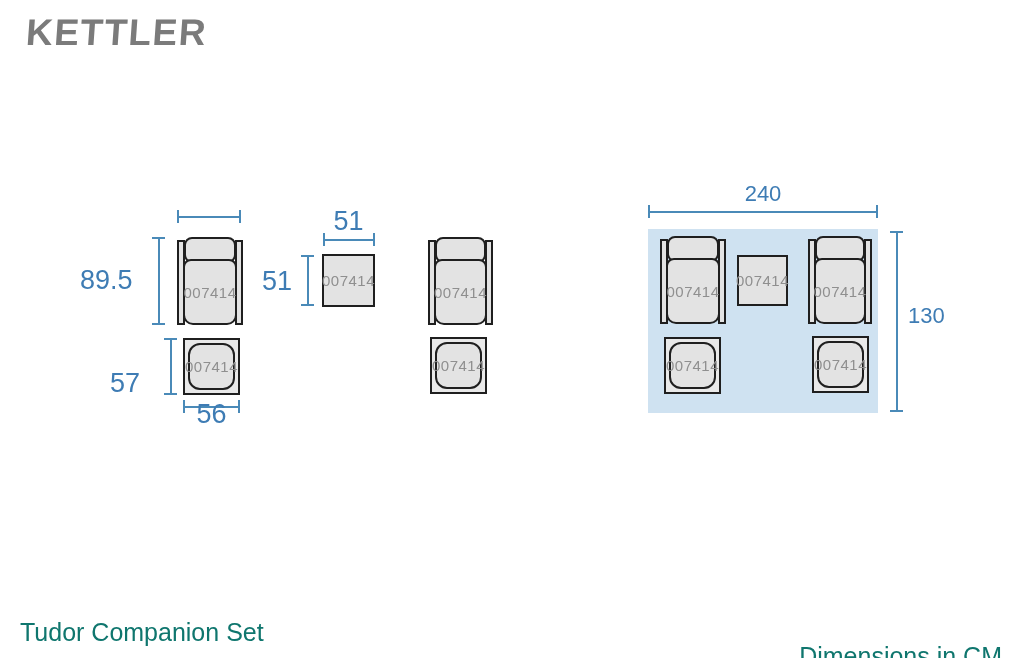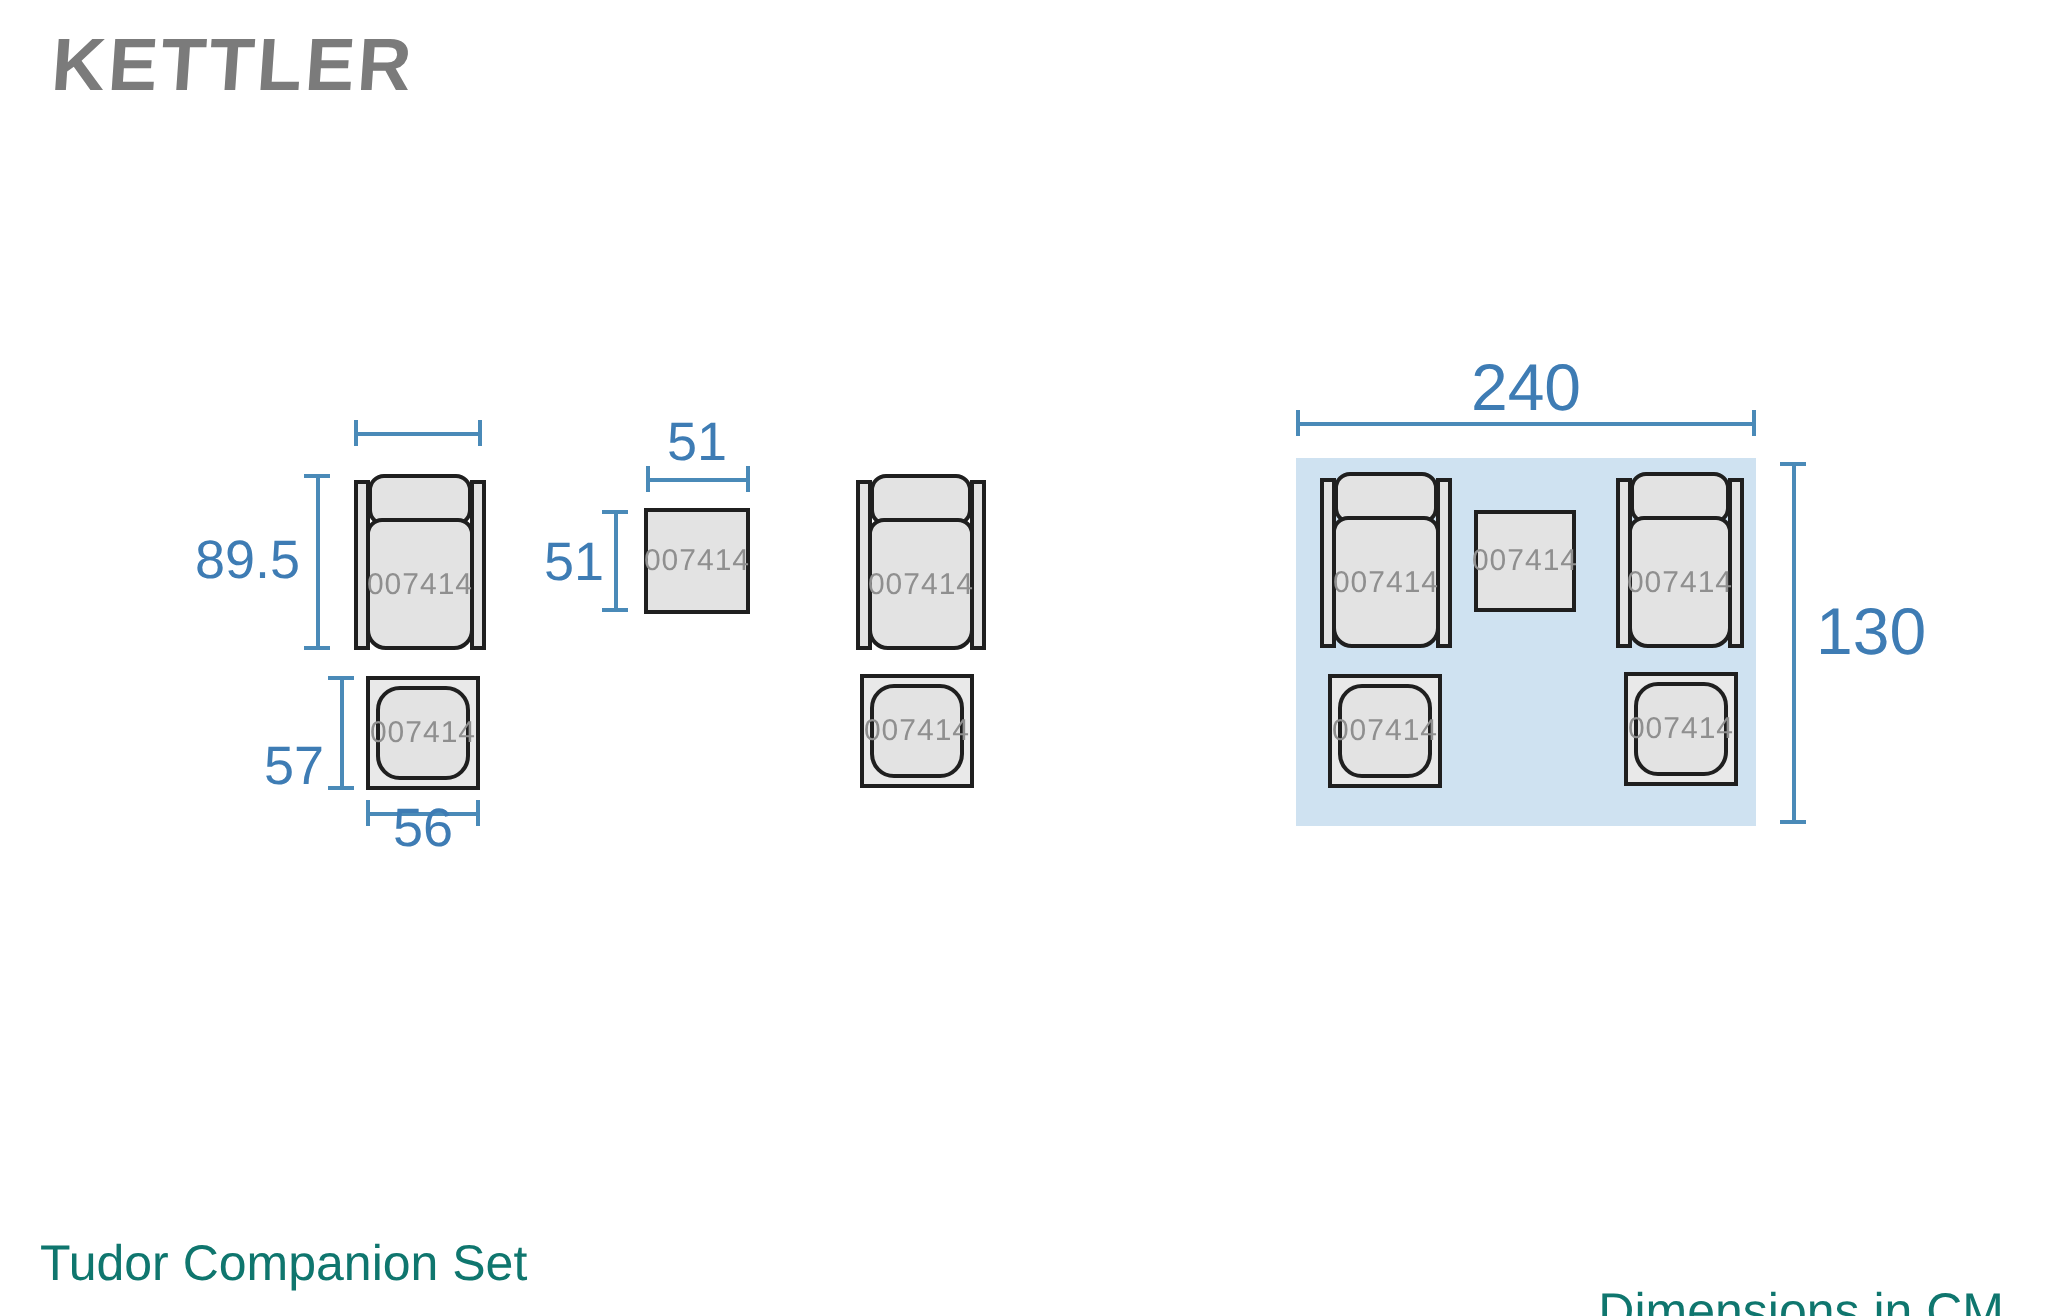--- a/index.html
+++ b/index.html
@@ -26,23 +26,23 @@
   }
 
   
   .dim-num {
     position: absolute;
     color: #3e7cb4;
     font-size: 27px;
     line-height: 34px;
     font-family: "Liberation Sans", sans-serif;
   }
-  .dim-num.large { font-size: 33px; line-height: 38px; }
+  .dim-num.large { font-size: 22px; line-height: 38px; }
   .tc { text-align: center; }
-  .tr { text-align: right; }
+  .tr { }
 
   .dim-h {
     position: absolute;
     height: 13px;
     border-left: 2px solid #4a8ab8;
     border-right: 2px solid #4a8ab8;
   }
   .dim-h::before {
     content: "";
     position: absolute;

